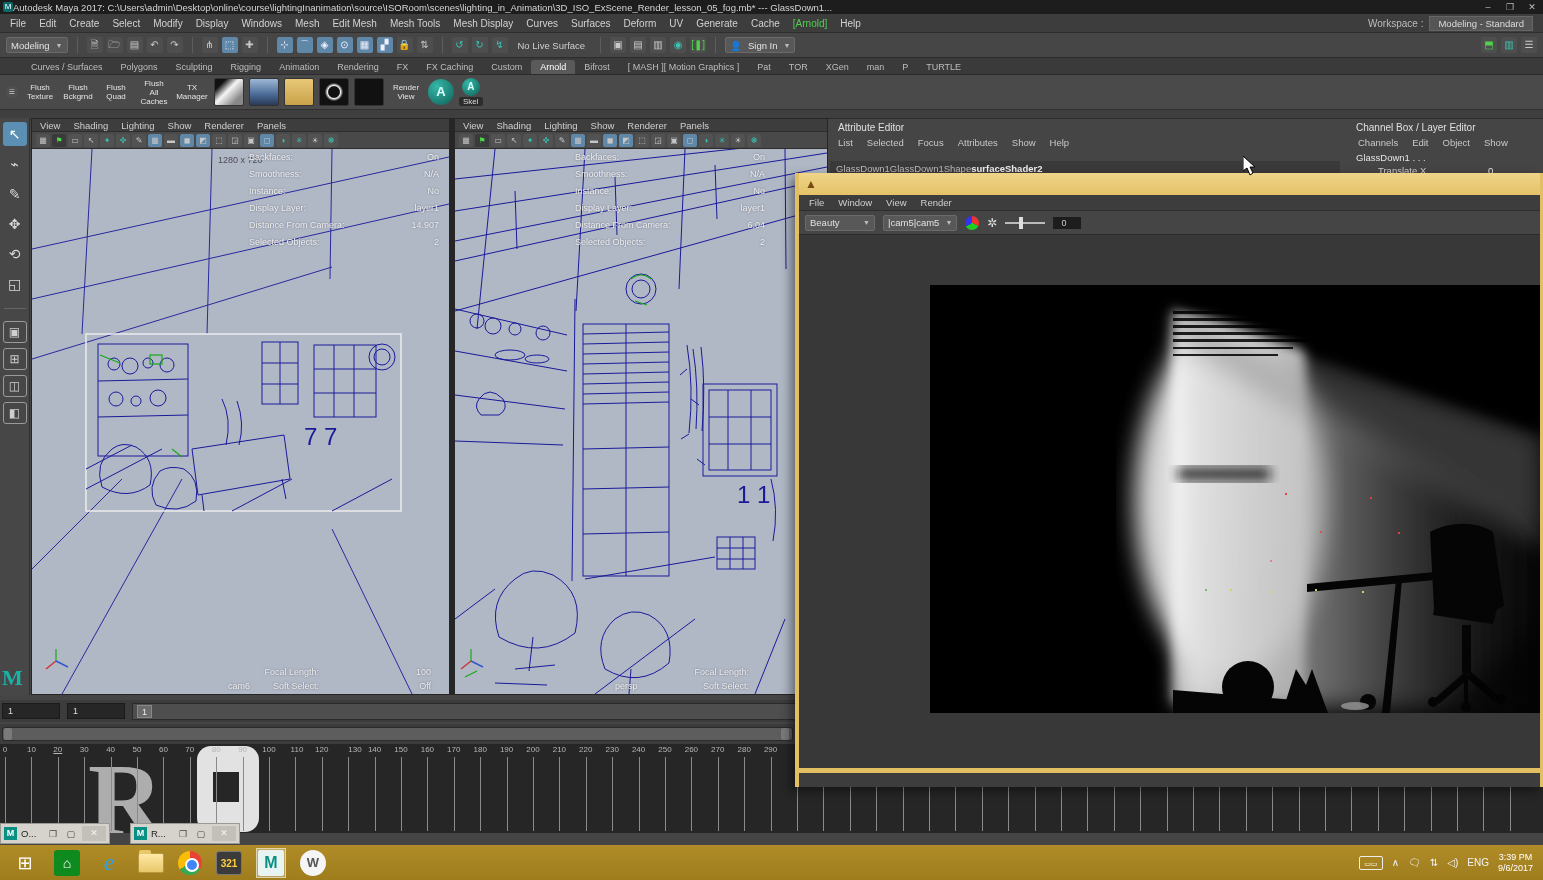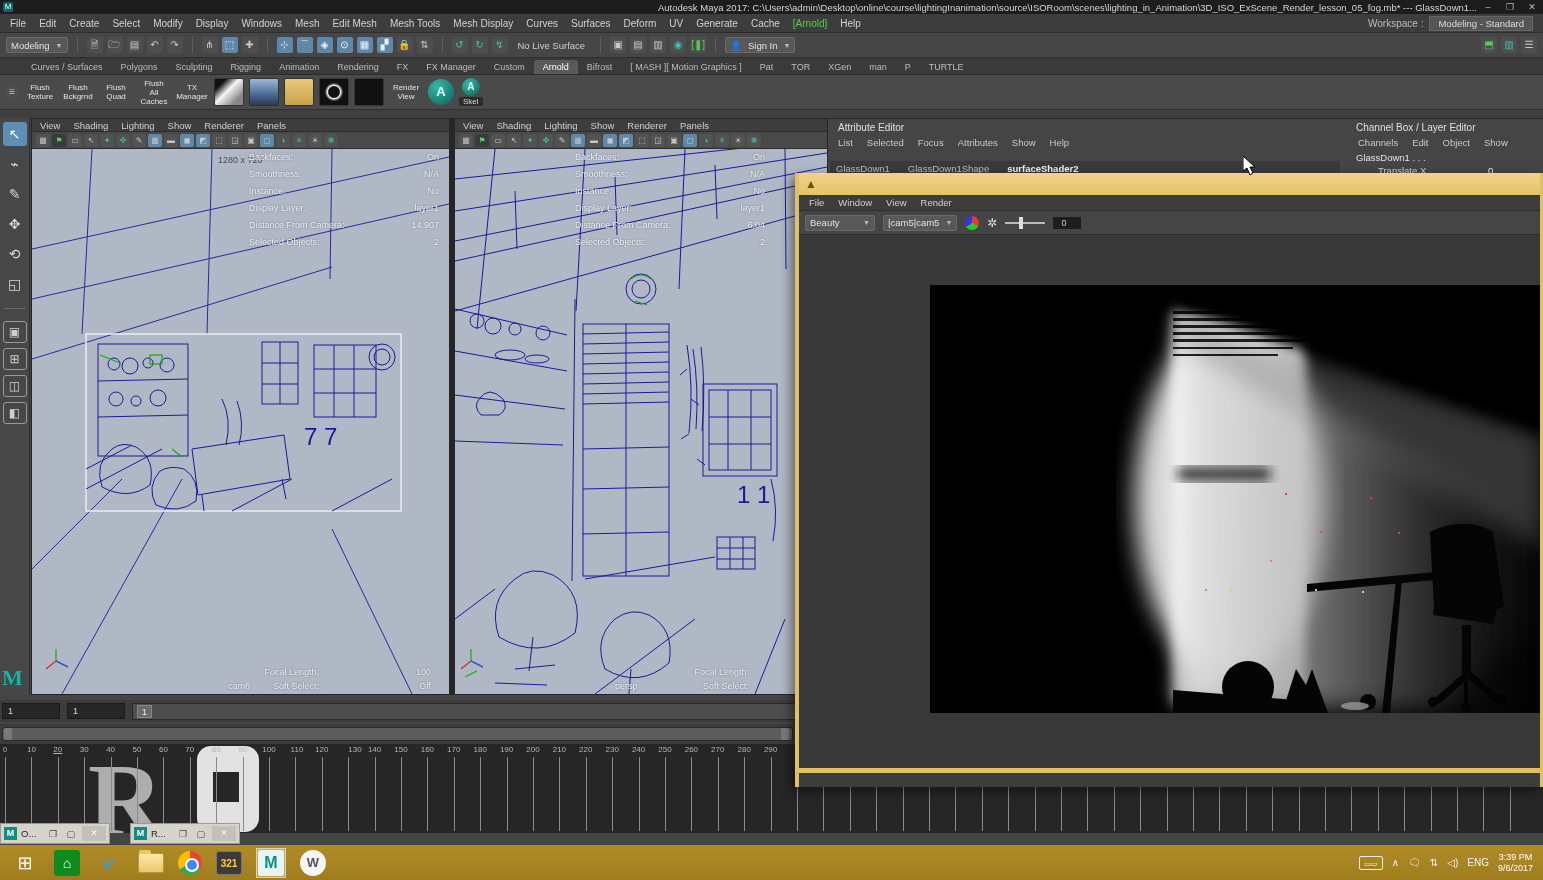--- a/index.html
+++ b/index.html
@@ -1,21 +1,21 @@
 <!DOCTYPE html>
 <html><head>
 <meta charset="utf-8">
 <style>
 *{margin:0;padding:0;box-sizing:border-box}
 html,body{width:1543px;height:880px;overflow:hidden}
 body{position:relative;background:#454545;font-family:"Liberation Sans",sans-serif;color:#c8c8c8;font-size:10px}
 .abs{position:absolute}
 
 #titlebar{left:0;top:0;width:1543px;height:14px;background:#1d1d1d;color:#d6d6d6;font-size:9.5px;display:flex;align-items:center}
-#titlebar .title{flex:1;text-align:right;white-space:nowrap;overflow:hidden}
+#titlebar .title{flex:1;text-align:left;white-space:nowrap;overflow:hidden}
 #titlebar .appico{width:10px;height:10px;margin-left:3px;background:#0a6a6a;color:#fff;font-size:8px;line-height:10px;text-align:center;border-radius:2px}
 .winctl{width:22px;text-align:center;color:#bbb;font-size:9px;cursor:default}
 #menubar{left:0;top:14px;width:1543px;height:19px;background:#3d3d3d;display:flex;align-items:center;gap:13px;padding:0 10px;border-bottom:1px solid #2e2e2e}
 #menubar .menu-item{color:#d2d2d2;font-size:10px;white-space:nowrap}
 #menubar .menu-item.green-bracket{color:#4fd14f}
 #menubar .spacer{flex:1}
 .workspace{display:flex;align-items:center;gap:6px;color:#bdbdbd}
 .wsbox{background:#555;border:1px solid #666;padding:1px 8px;color:#ddd;font-size:9.5px}
 
 #toolbar{left:0;top:33px;width:1543px;height:25px;background:#464646;display:flex;align-items:center;gap:4px;padding:0 6px;border-bottom:1px solid #2c2c2c}
@@ -54,21 +54,21 @@
 .vpi.teal{color:#39c3b2}
 .vp-canvas{position:relative;overflow:hidden}
 .hud{position:absolute;font-size:9px;color:#f0f0f0;text-shadow:0 0 2px rgba(40,40,60,.55)}
 .hud-rows .hr{display:flex;width:190px;justify-content:space-between;margin-bottom:7px}
 .res-label{color:#4d4d55;text-shadow:none}
 .vp-bottom{position:absolute;bottom:0;left:0;right:0;height:30px;font-size:9px;color:#eee;text-shadow:0 0 2px rgba(40,40,60,.55)}
 
 #rightpanel{left:828px;top:118px;width:715px;height:577px;background:#454545;border-top:1px solid #2c2c2c}
 .pane-title{font-size:10px;color:#e0e0e0}
 .pmenu{display:flex;gap:14px;font-size:9.5px;color:#c9c9c9}
-.aetabs{display:flex;gap:18px;font-size:9.5px;color:#bdbdbd;background:#3a3a3a;padding:2px 6px}
+.aetabs{display:flex;font-size:9.5px;color:#bdbdbd;background:#3a3a3a;padding:2px 6px}
 .aetabs .ae-tab:last-child{color:#f0f0f0;font-weight:bold}
 
 #arnold{left:795px;top:173px;width:748px;height:614px;z-index:50;border-left:4px solid #e2bf62;border-right:3px solid #e2bf62;background:#3d3d3d;box-shadow:-4px 4px 10px rgba(0,0,0,.45)}
 #arn-title{height:22px;background:linear-gradient(#efd489,#e4c367);display:flex;align-items:center;color:#463a12;font-size:11px}
 #arn-title .t{flex:1;text-align:center}
 #arn-logo{width:14px;height:14px;margin-left:6px;color:#7a4a14;font-weight:bold;font-size:12px;line-height:14px}
 #arn-menu{height:16px;background:#3d3d3d;display:flex;gap:14px;align-items:center;padding:0 10px;border-bottom:1px solid #2e2e2e}
 #arn-menu span{font-size:9.5px;color:#d0d0d0}
 #arn-toolbar{height:24px;background:#454545;display:flex;align-items:center;gap:8px;padding:0 6px;border-bottom:1px solid #2c2c2c}
 #arn-toolbar .dd{min-width:70px;justify-content:space-between}
@@ -208,21 +208,21 @@
 </div>
 
 <div id="shelftabs" class="abs">
     <span class="shelf-tab">Curves / Surfaces</span>
     <span class="shelf-tab">Polygons</span>
     <span class="shelf-tab">Sculpting</span>
     <span class="shelf-tab">Rigging</span>
     <span class="shelf-tab">Animation</span>
     <span class="shelf-tab">Rendering</span>
     <span class="shelf-tab">FX</span>
-    <span class="shelf-tab">FX Manager</span>
+    <span class="shelf-tab">FX Caching</span>
     <span class="shelf-tab">Custom</span>
     <span class="shelf-tab active">Arnold</span>
     <span class="shelf-tab">Bifrost</span>
     <span class="shelf-tab">[ MASH ][ Motion Graphics ]</span>
     <span class="shelf-tab">Pat</span>
     <span class="shelf-tab">TOR</span>
     <span class="shelf-tab">XGen</span>
     <span class="shelf-tab">man</span>
     <span class="shelf-tab">P</span>
     <span class="shelf-tab">TURTLE</span>

